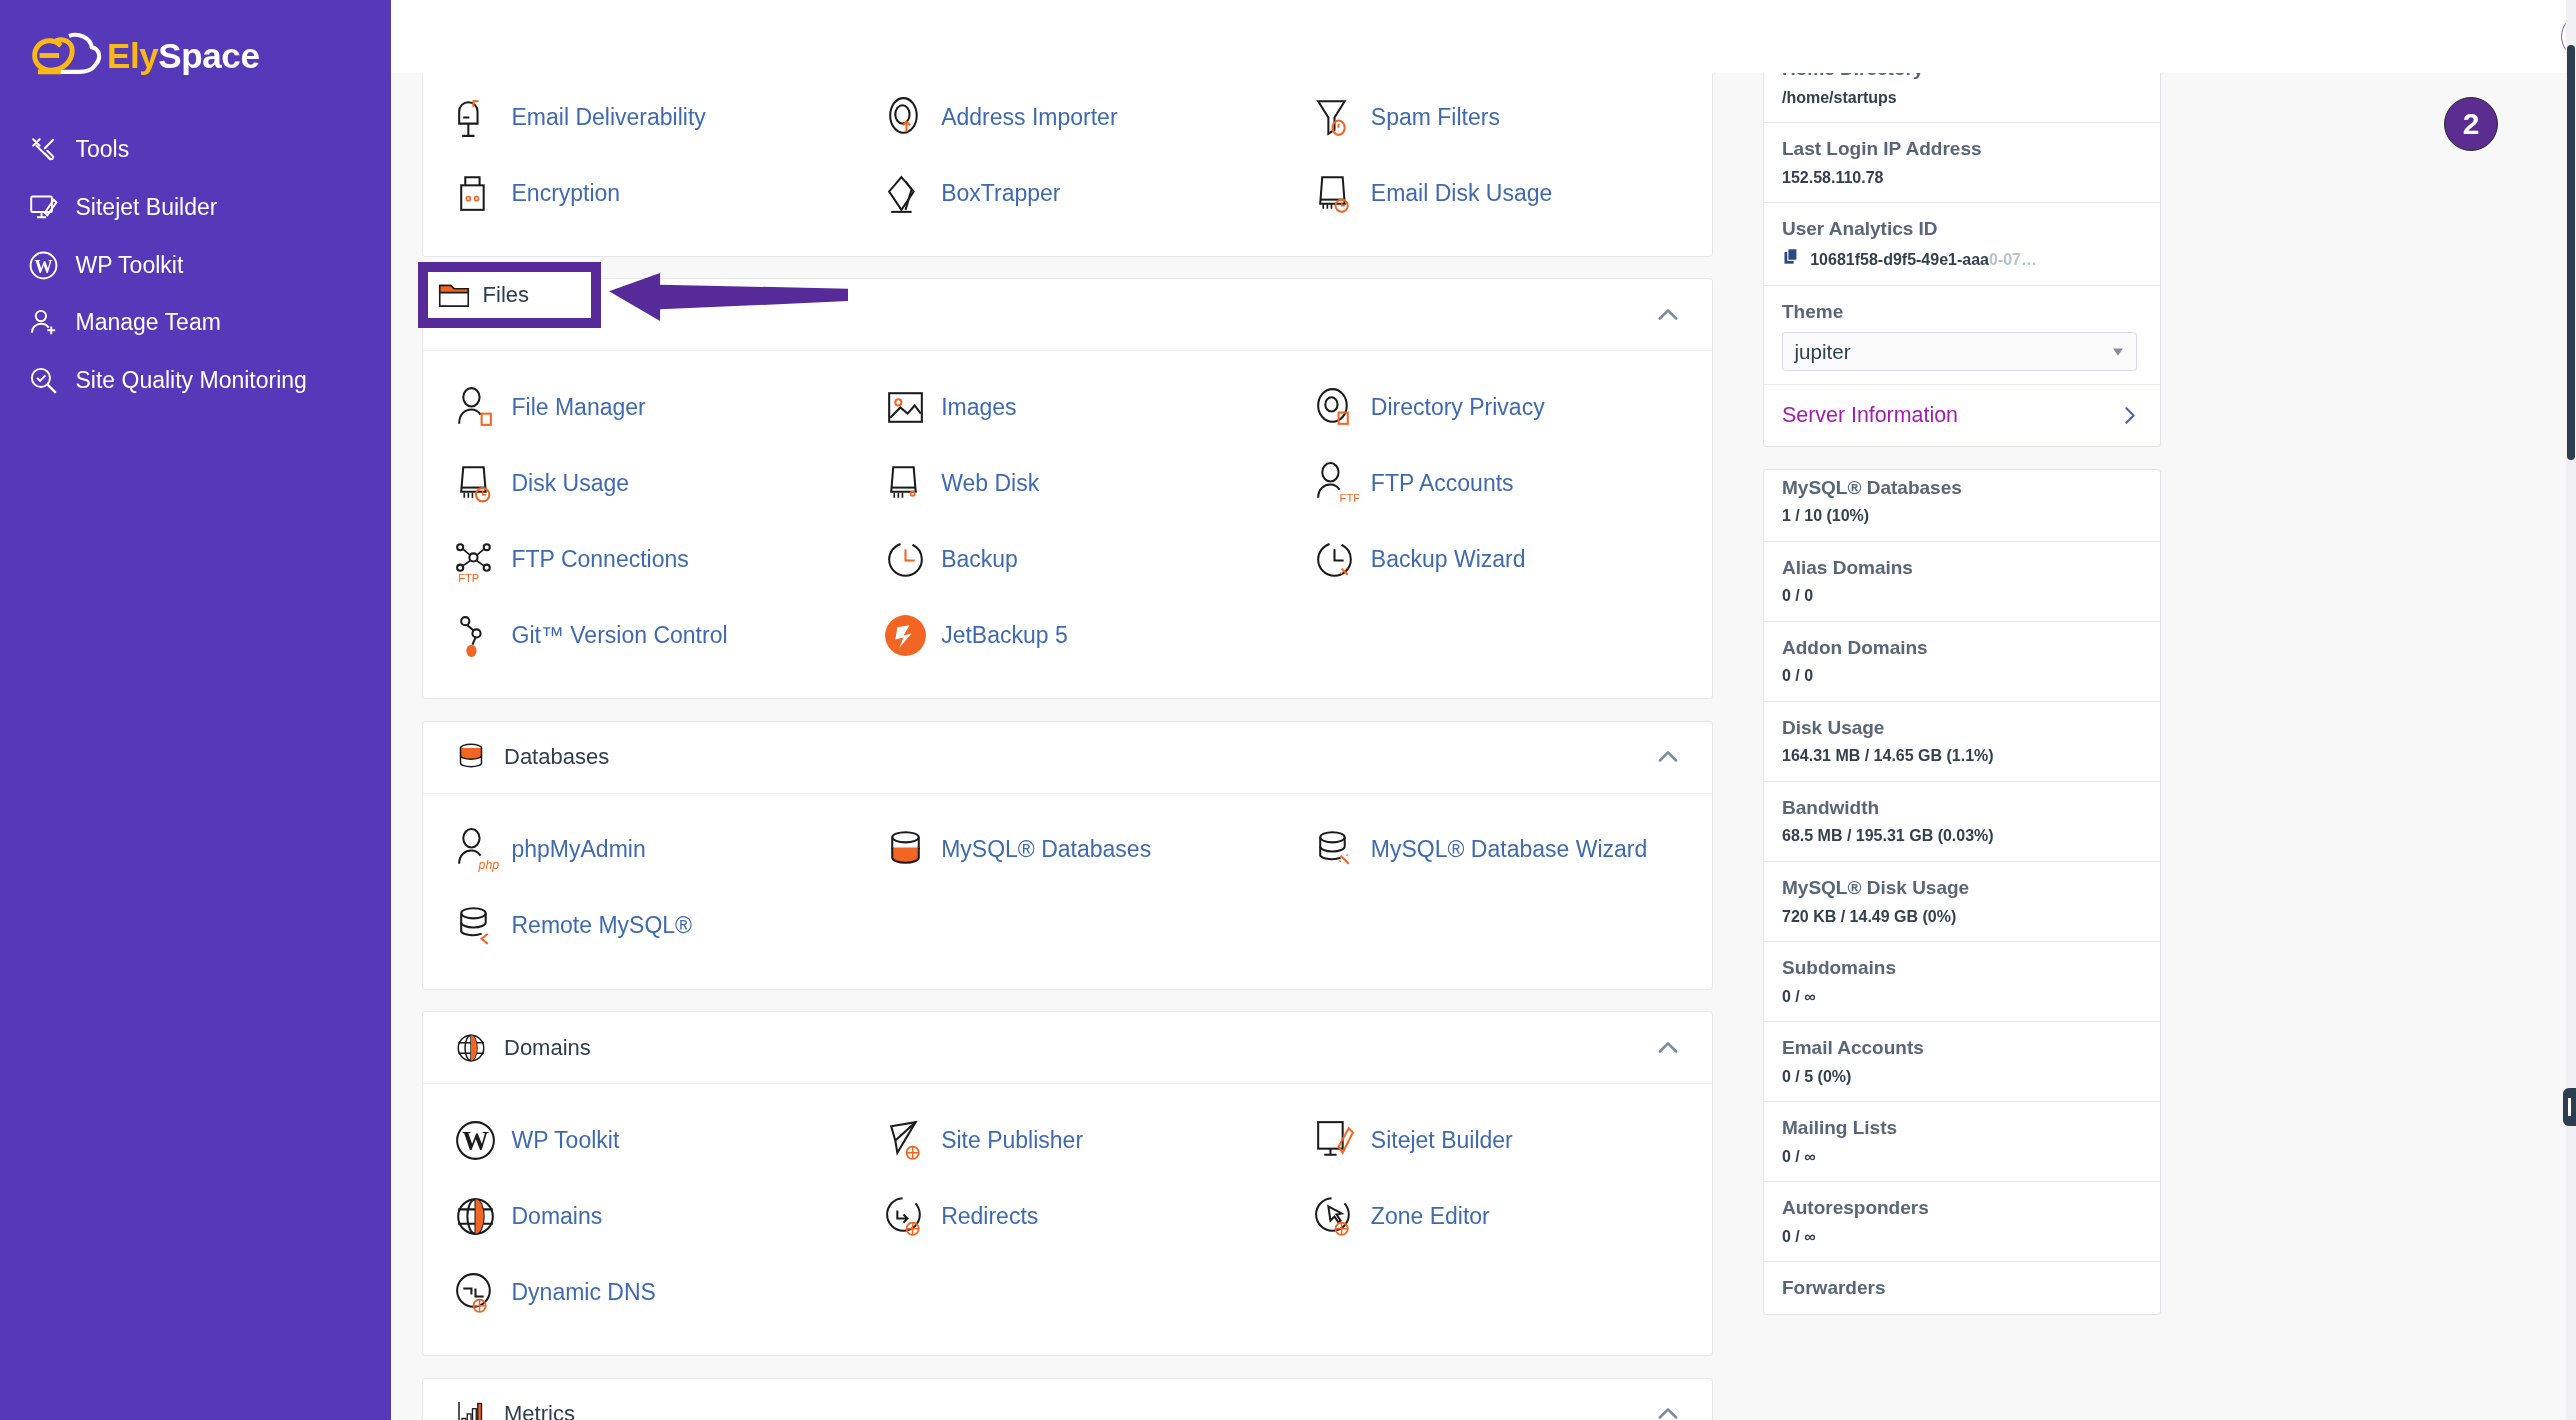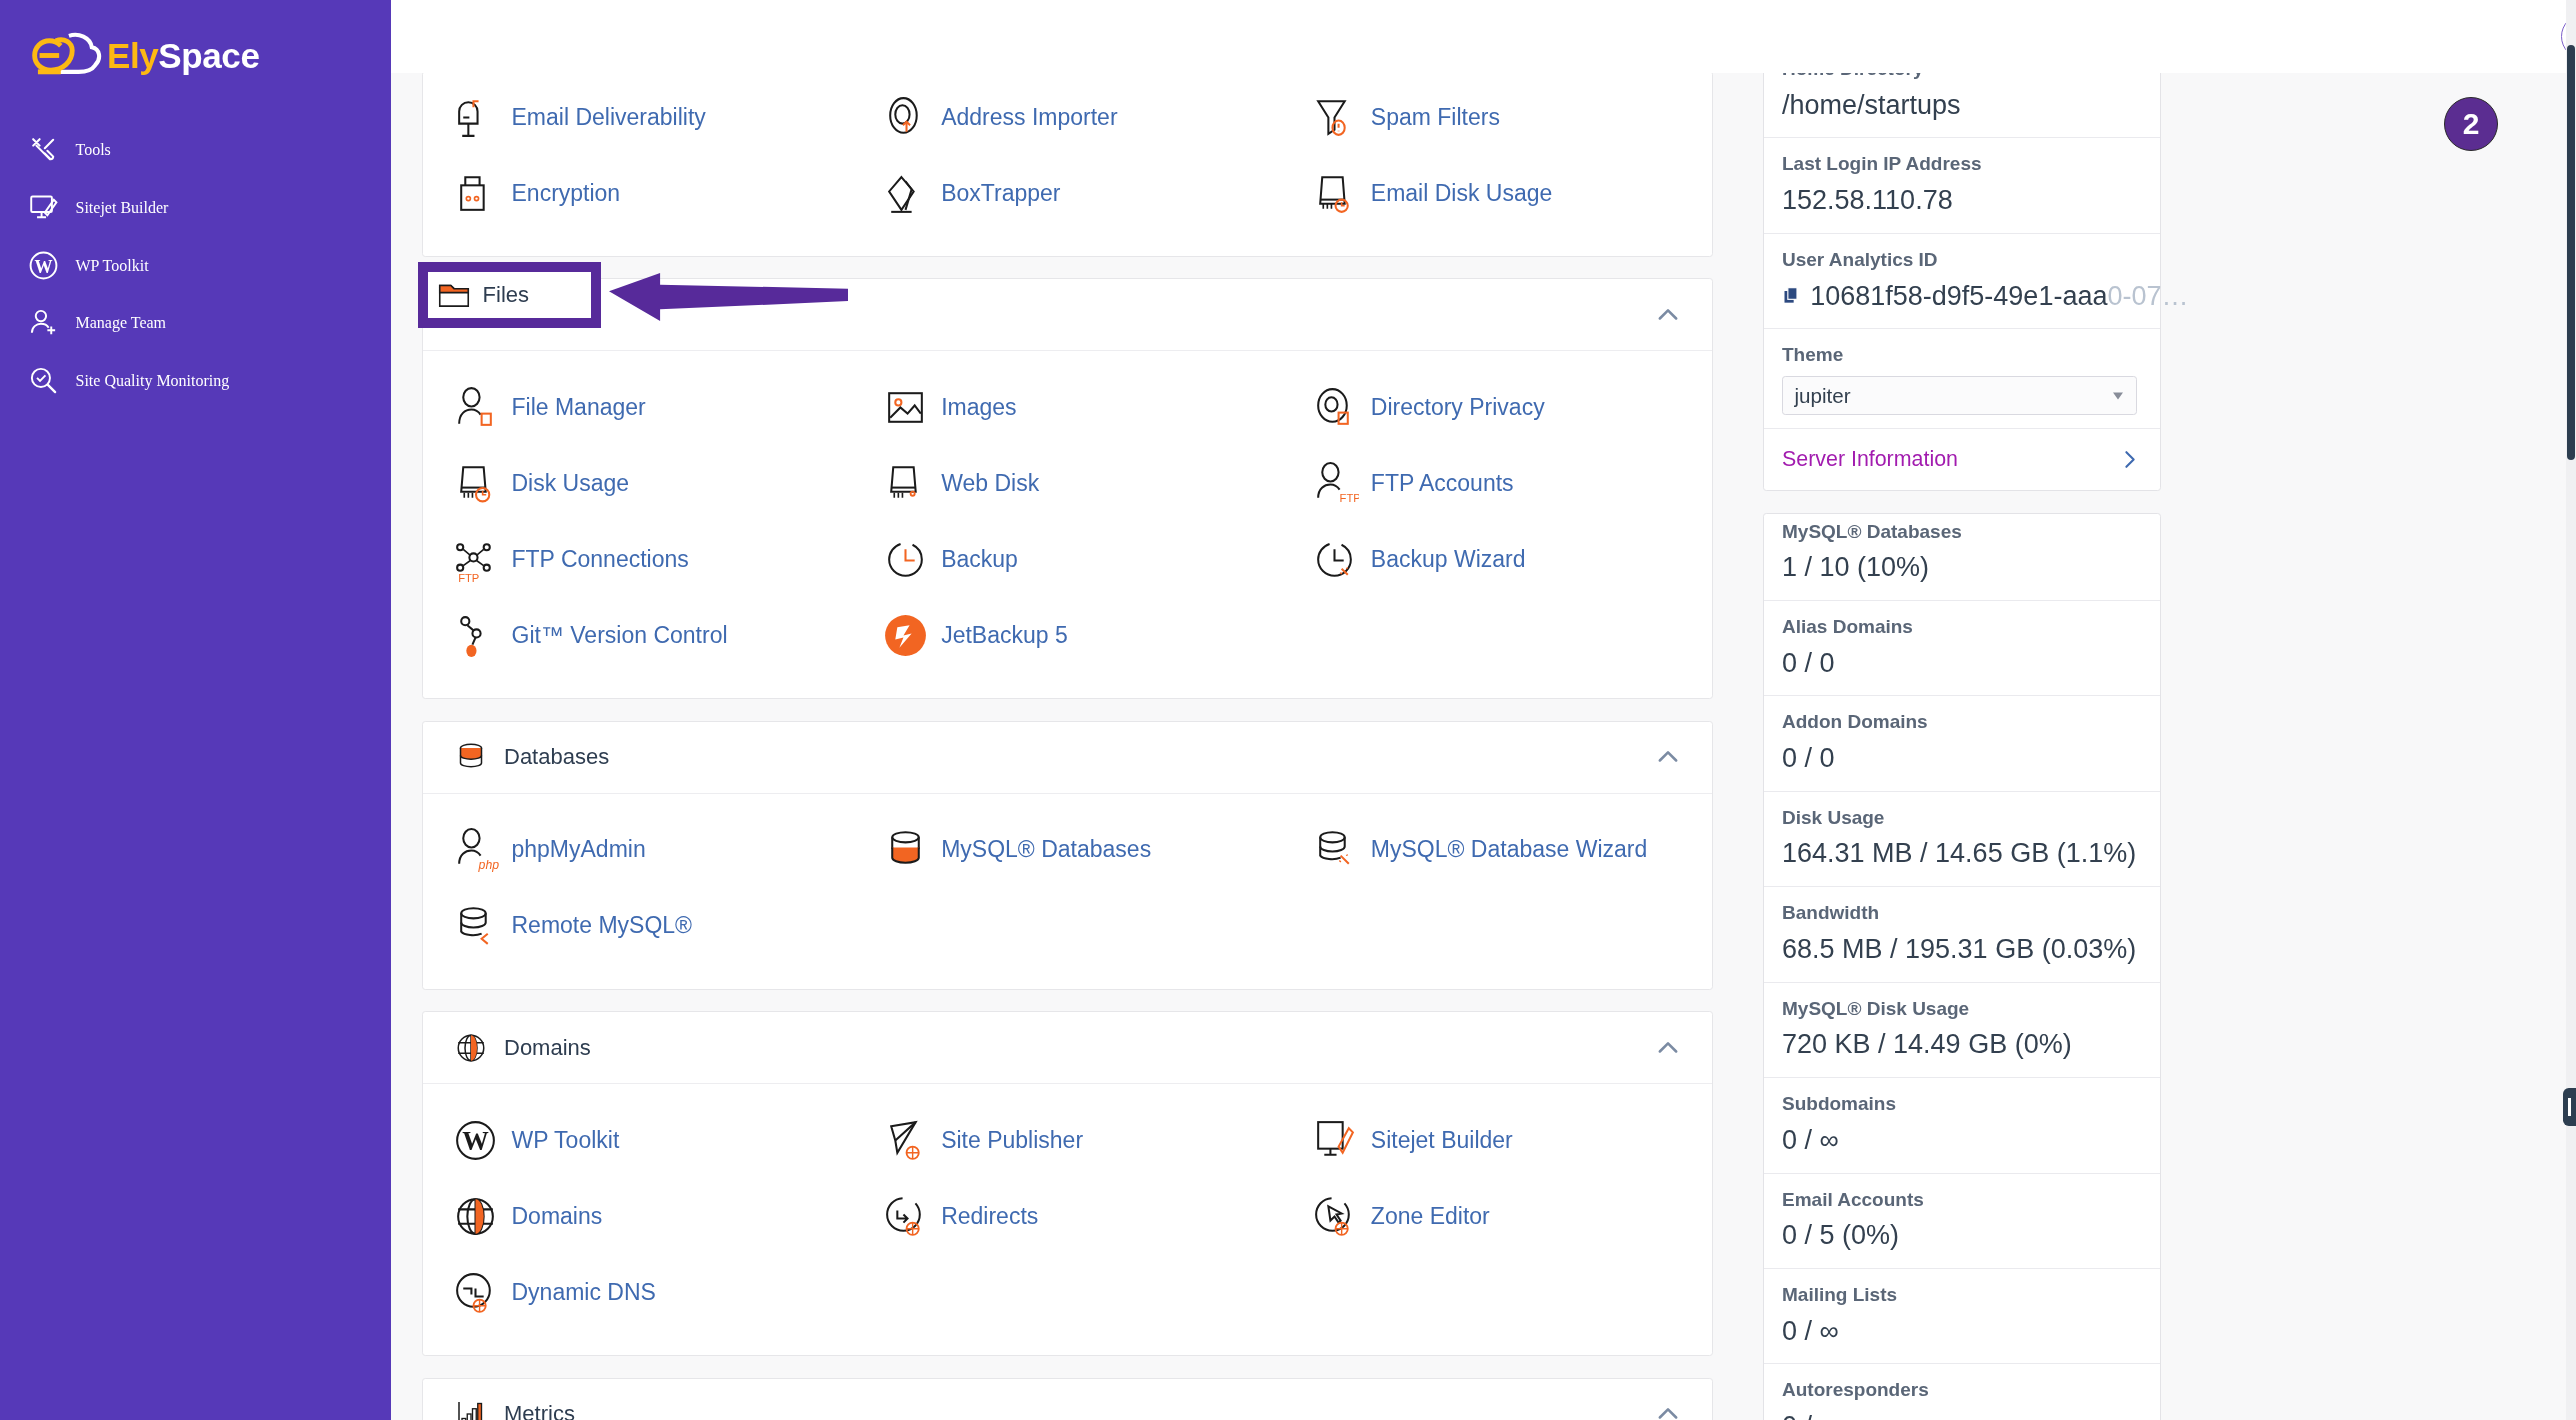--- a/index.html
+++ b/index.html
@@ -29,22 +29,22 @@
   #logo-text .ely { color: #fdb913; }
   #logo-text .space { color: #ffffff; }
 
   .nav-item {
     position: absolute; left: 28px;
     display: flex; align-items: center; gap: 16.5px;
     height: 43px; cursor: pointer;
   }
   .nav-icon { width: 31px; height: 31px; flex: 0 0 31px; }
   .nav-label {
-    color: #ffffff; font-size: 16px; font-weight: 400;
-    white-space: nowrap; line-height: 1; font-family: Liberation Serif, serif;
+    color: #ffffff; font-size: 23px; font-weight: 400;
+    white-space: nowrap; line-height: 1;
   }
 
   
   #topbar {
     position: absolute; left: 391px; top: 0;
     width: 2185px; height: 73px;
     background: #ffffff;
     z-index: 30;
   }
   #search-box {
@@ -182,22 +182,22 @@
   .rp-row {
     padding: 13px 18px 13px 18px;
     border-bottom: 0.8px solid #eaeaee;
   }
   .rp-row:last-child { border-bottom: none; }
   .rp-label {
     font-size: 19px; color: #5a6677; font-weight: bold;
     line-height: 1.35;
   }
   .rp-value {
-    font-size: 27px; color: #33404f; line-height: 1.4;
-    margin-top: 5px; white-space: nowrap;
+    font-size: 16px; color: #33404f; line-height: 1.4;
+    margin-top: 5px; white-space: nowrap; font-weight: bold;
   }
   .rp-value.trunc .fade { color: #b9c3d0; }
   .rp-title {
     font-size: 21.4px; color: #25313f; font-weight: bold;
     padding: 16.5px 18px 8.2px 18px;
   }
   #theme-select {
     width: 355px; height: 39px;
     border: 0.8px solid #d9d9e0; border-radius: 3.3px;
     background: #fbfbfc;

